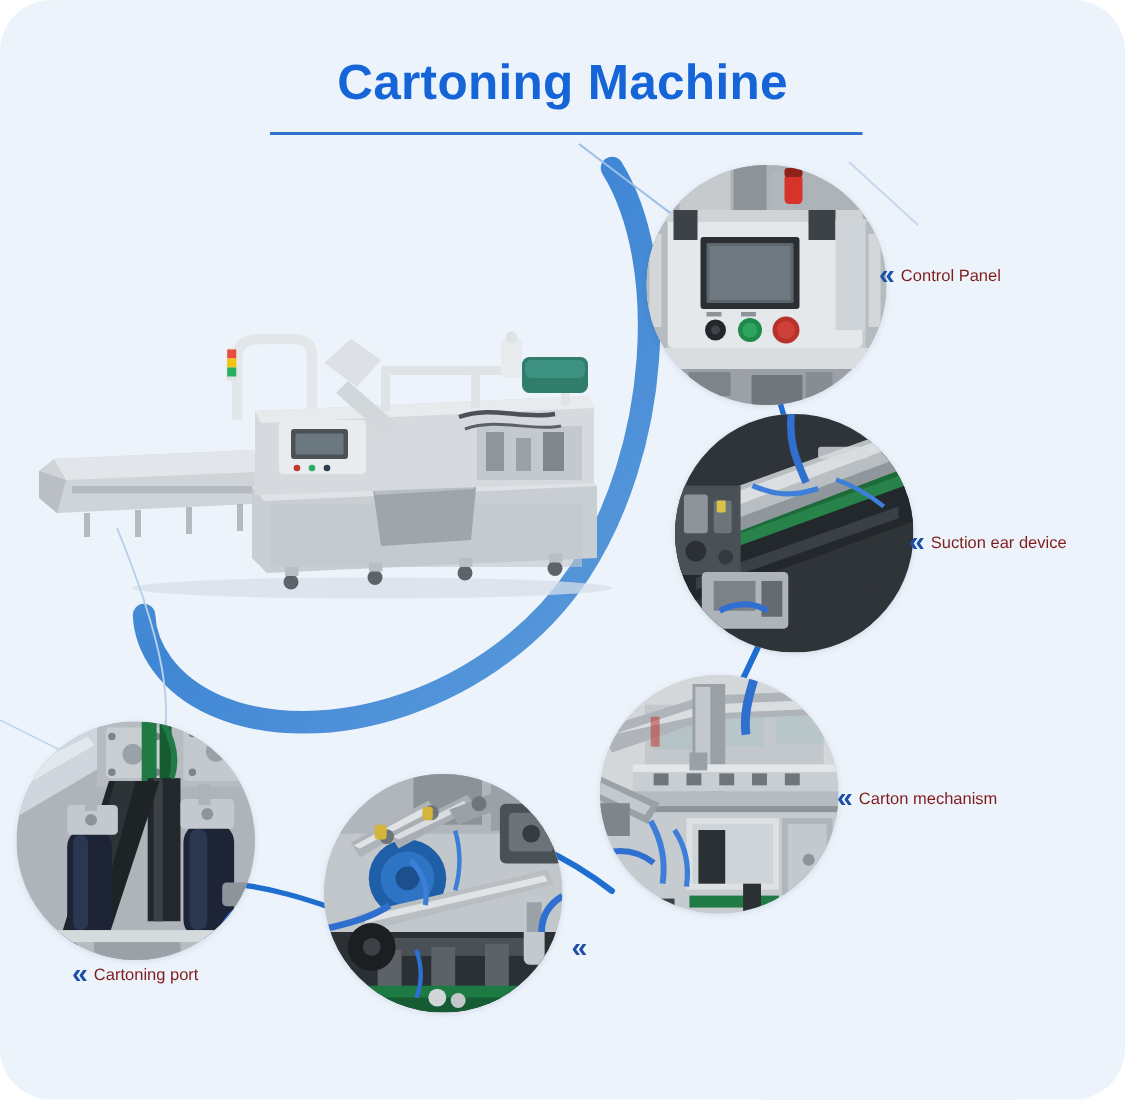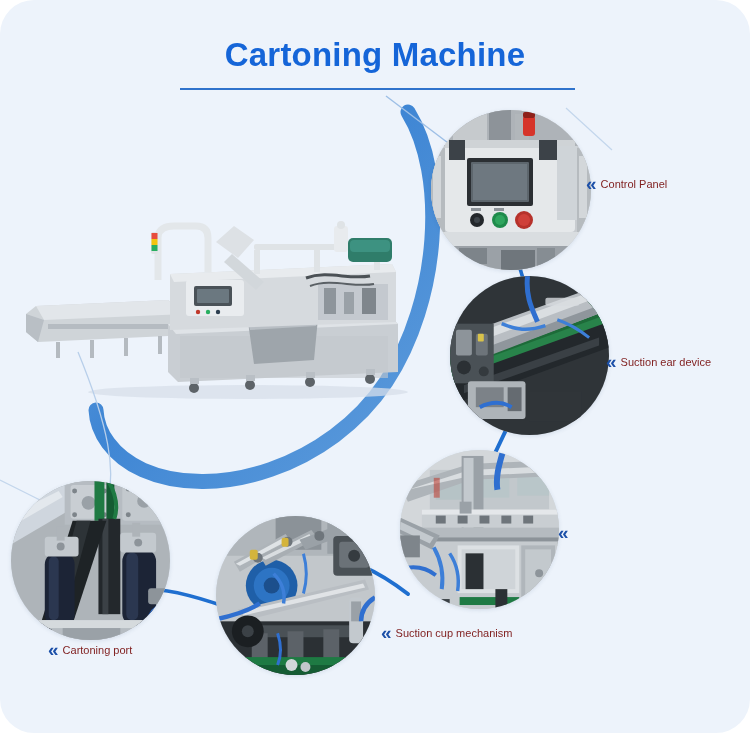--- a/index.html
+++ b/index.html
@@ -483,25 +483,25 @@
       <span class="label-text">Control Panel</span>
     </div>
 
     <div class="label l-folded">
       <span class="chev">«</span>
       <span class="label-text">Suction ear device</span>
     </div>
 
     <div class="label l-carton">
       <span class="chev">«</span>
+      <span class="label-text">Carton mechanism</span>
     </div>
 
     <div class="label l-suction">
       <span class="chev">«</span>
-      <span class="label-text">Suction cup mechanism</span>
     </div>
 
     <div class="label l-discharge">
       <span class="chev">«</span>
       <span class="label-text">Cartoning port</span>
     </div>
 
   </div>
 </div>
 

